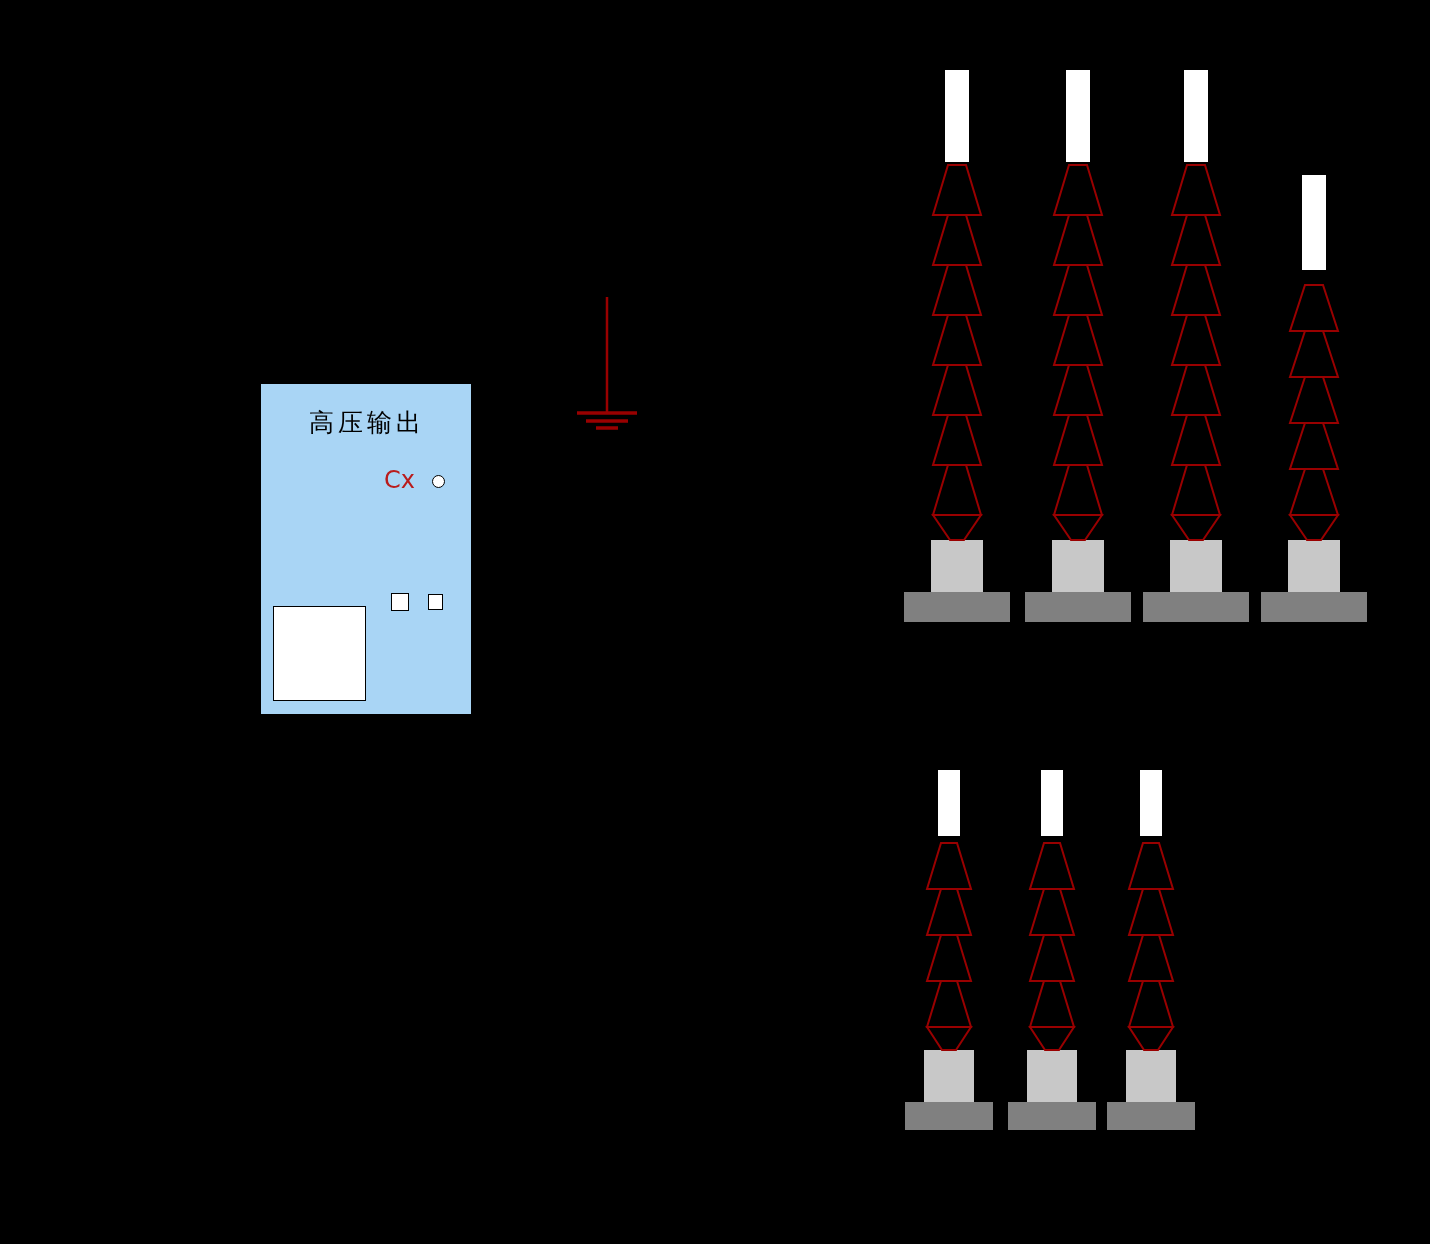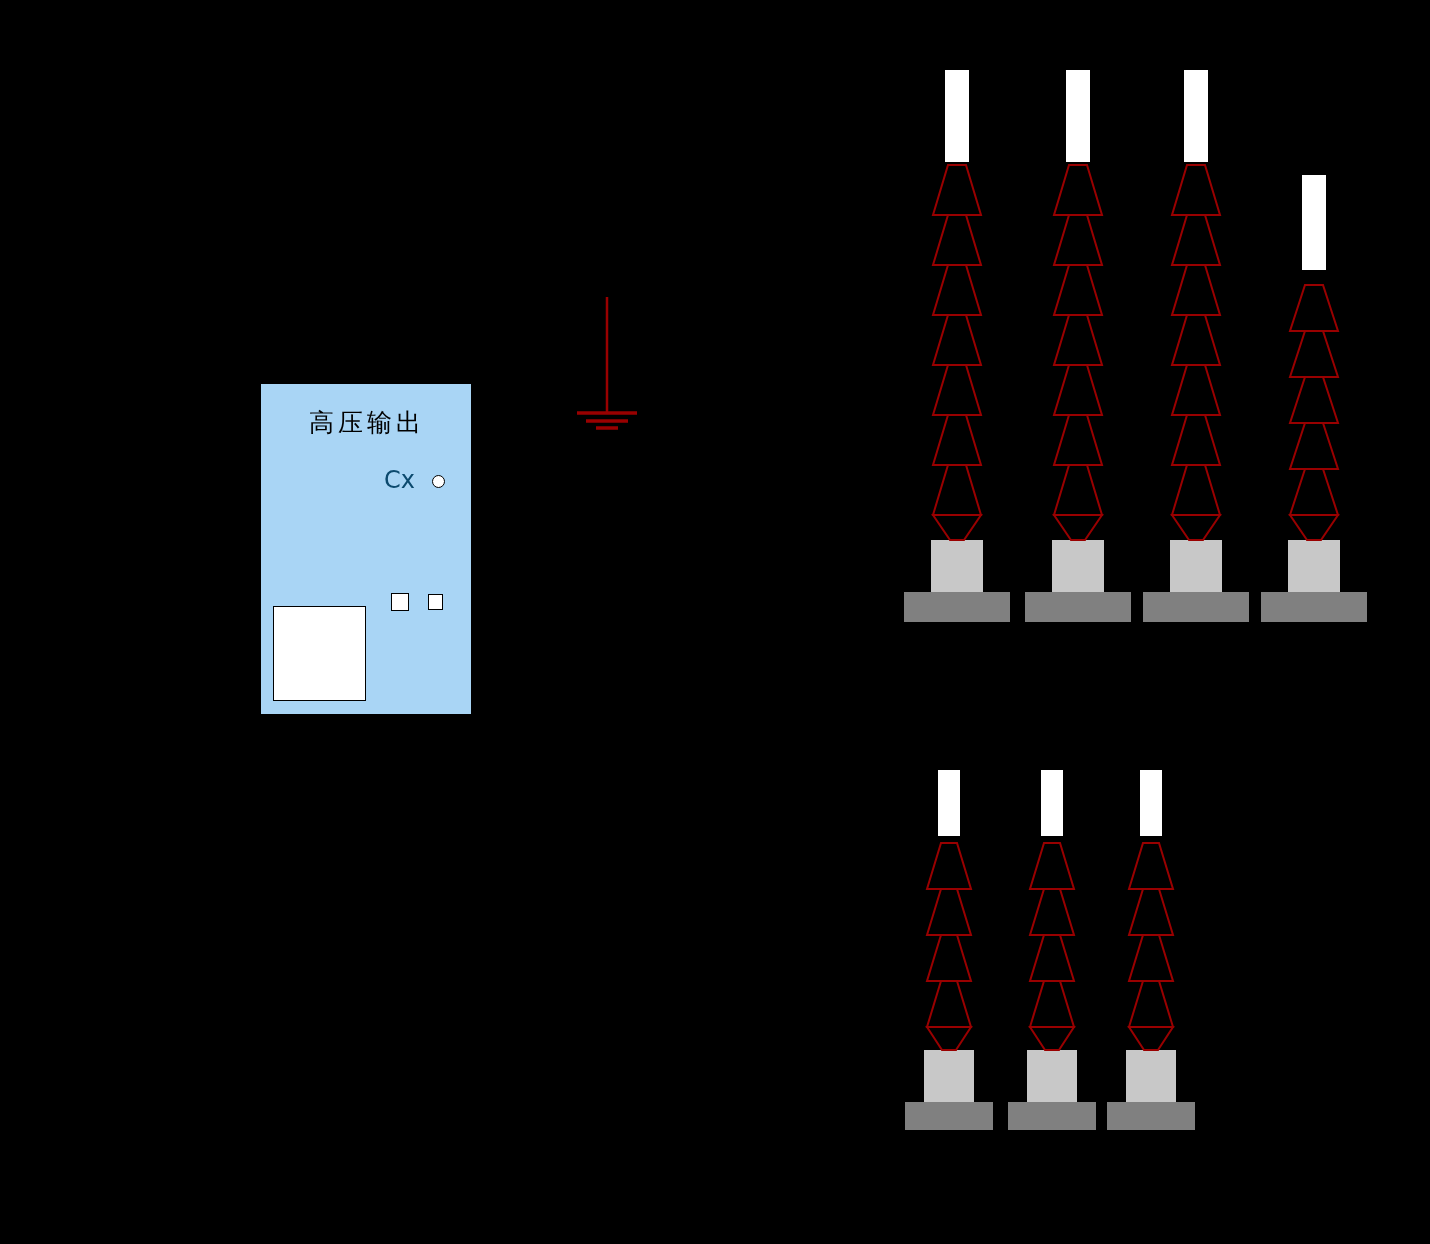--- a/index.html
+++ b/index.html
@@ -36,21 +36,21 @@
     font-size: 25px;
     letter-spacing: 4px;
     color: #000;
     white-space: nowrap;
   }
   .cx-label {
     position: absolute;
     left: 123px;
     top: 82px;
     font-size: 24px;
-    color: #0c4a6e;
+    color: #b91c1c;
   }
   .cx-port {
     position: absolute;
     left: 171px;
     top: 91px;
     width: 13px;
     height: 13px;
     background: #fff;
     border: 1px solid #000;
     border-radius: 50%;

